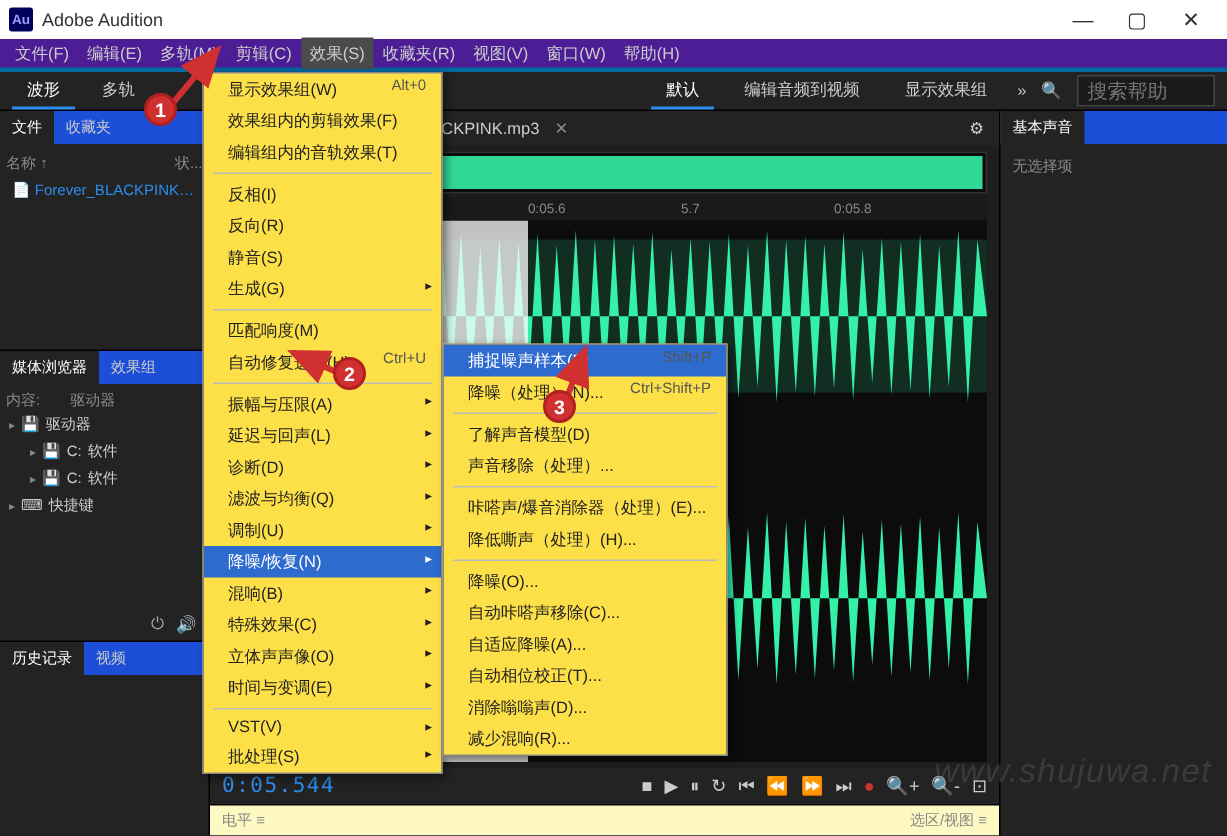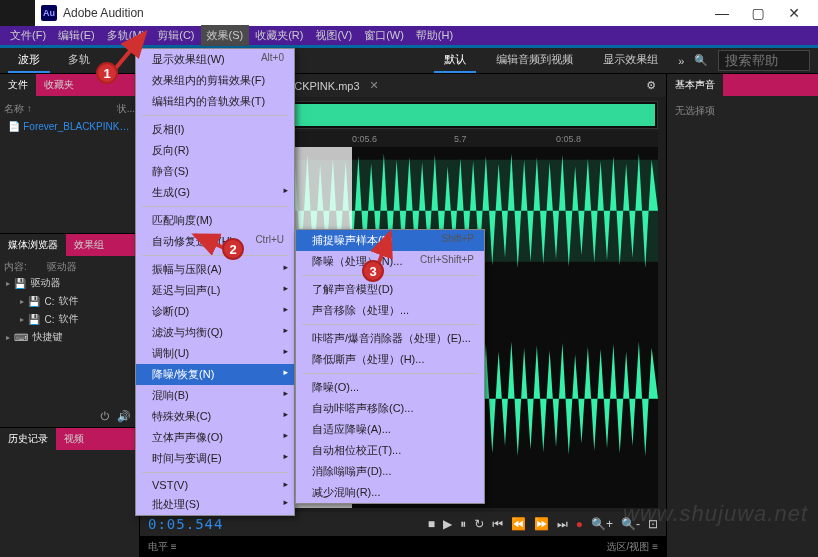--- a/index.html
+++ b/index.html
@@ -1,31 +1,31 @@
 <!DOCTYPE html>
 <html><head>
 <meta charset="utf-8">
 <style>
 * { margin: 0; padding: 0; box-sizing: border-box; font-family: "Microsoft YaHei", Arial, sans-serif; }
 body { background: #1a1a1a; color: #ccc; font-size: 11px; width: 818px; height: 557px; overflow: hidden; position: relative; }
-.titlebar { background: #fff; height: 26px; display: flex; align-items: center; padding: 12px 6px; color: #333; font-size: 12px; margin-left: 35px; }
+.titlebar { background: #fff; height: 26px; display: flex; align-items: center; padding: 12px 6px; color: #333; font-size: 12px; }
 .titlebar .logo { width: 16px; height: 16px; background: #00005b; color: #9999ff; font-weight: bold; font-size: 9px; display: flex; align-items: center; justify-content: center; margin-right: 6px; border-radius: 2px;}
 .titlebar .winbtns { margin-left: auto; display: flex; }
 .titlebar .winbtns span { width: 36px; text-align: center; font-size: 14px; cursor: pointer; }
 .menubar { background: #4c1d95; height: 22px; display: flex; align-items: center; padding: 0 4px; border-bottom: 3px solid #0369a1; }
 .menubar span { padding: 3px 6px; font-size: 11px; color: #ccc; cursor: pointer; }
 .menubar span.active { background: #4b4b4b; }
 .toolbar { background: #232323; height: 26px; display: flex; align-items: center; padding: 0 8px; border-bottom: 1px solid #000; gap: 8px; }
 .toolbar .tab { padding: 4px 10px; font-size: 11px; color: #ccc; border-bottom: 2px solid transparent; }
 .toolbar .tab.active { border-bottom: 2px solid #2d8ceb; color: #fff; }
 .toolbar .right { margin-left: auto; display: flex; gap: 10px; align-items: center; }
 .toolbar .search { background: #1a1a1a; border: 1px solid #444; padding: 2px 6px; color: #888; width: 92px; }
 .main { display: flex; height: calc(557px - 26px - 22px - 26px); position: relative; }
 .leftcol { width: 140px; background: #232323; border-right: 1px solid #000; display: flex; flex-direction: column; }
-.panel-tabs { display: flex; background: #be185d; }
+.panel-tabs { display: flex; background: #1d4ed8; }
 .panel-tabs span { padding: 4px 8px; font-size: 10px; color: #ccc; }
 .panel-tabs span.active { background: #232323; color: #fff; }
 .panel-body { flex:1; padding: 4px; font-size: 10px; overflow: hidden;}
 .panel-body .head { color: #888; font-size: 10px; padding: 2px 0; }
 .file-item { color: #2d8ceb; padding: 3px 4px; overflow: hidden; text-overflow: ellipsis; white-space: nowrap; }
 .tree-line { color: #ccc; padding: 2px 2px; display:flex; align-items:center; gap:4px;}
 .tree-line::before { content: '▸'; font-size: 8px; color: #888; }
 .sec2 { border-top: 1px solid #000; }
 .bottom-panels { border-top: 1px solid #000; }
 .transport { display:flex; justify-content:flex-end; padding: 4px 8px; gap:8px; color:#aaa; }
@@ -40,26 +40,26 @@
 .waveform-area { flex:1; margin: 0 8px 4px 8px; background: #0c0c0c; position: relative; overflow:hidden;}
 .wave-ch { position:absolute; left:0; right:0; background:#0c0c0c;}
 .wave-ch.ch1 { top:0; height:48%; }
 .wave-ch.ch2 { top:52%; height:48%; }
 .sel { position:absolute; top:0; bottom:0; background: rgba(255,255,255,0.75);}
 .play-ctl { background:#232323; padding:4px 8px; display:flex; align-items:center; gap:6px;}
 .play-ctl .time { color:#2d8ceb; font-size: 14px; font-family: monospace; letter-spacing:1px;}
 .play-ctl .btns { margin-left:auto; display:flex; gap:8px; color:#ccc; font-size:12px;}
 .play-ctl .btns span { cursor:pointer; }
 .play-ctl .rec { color:#d03030;}
-.status { background:#000000; border-top:1px solid #000; padding:3px 8px; font-size:10px; color:#888; display:flex; gap:10px;}
+.status { background:#fef9c3; border-top:1px solid #000; padding:3px 8px; font-size:10px; color:#888; display:flex; gap:10px;}
 
 .rightcol { width: 152px; background: #232323; border-left: 1px solid #000; }
 
 
-.dropdown { position: absolute; background: #c4b5fd; color: #222; border: 1px solid #888; box-shadow: 2px 2px 6px rgba(0,0,0,0.5); font-size: 11px; z-index: 100;}
+.dropdown { position: absolute; background: #fde047; color: #222; border: 1px solid #888; box-shadow: 2px 2px 6px rgba(0,0,0,0.5); font-size: 11px; z-index: 100;}
 .dropdown .item { padding: 3px 24px 3px 16px; white-space:nowrap; position:relative; cursor:default;}
 .dropdown .item:hover, .dropdown .item.hl { background: #2d6bcf; color:#fff;}
 .dropdown .item .arrow { position:absolute; right:6px; font-size:9px;}
 .dropdown .item .shortcut { position:absolute; right:10px; color:#555; font-size:10px;}
 .dropdown .sep { height:1px; background:#bbb; margin:3px 6px;}
 .menu1 { top: 48px; left: 135px; width: 160px;}
 .menu2 { top: 229px; left: 295px; width: 190px;}
 
 
 .arrow-svg { position:absolute; z-index:200; pointer-events:none;}

